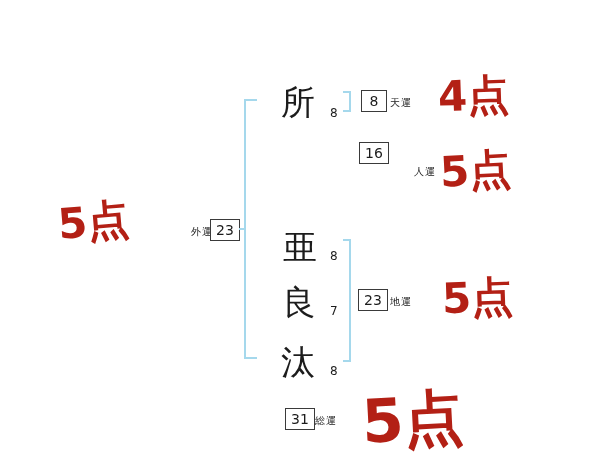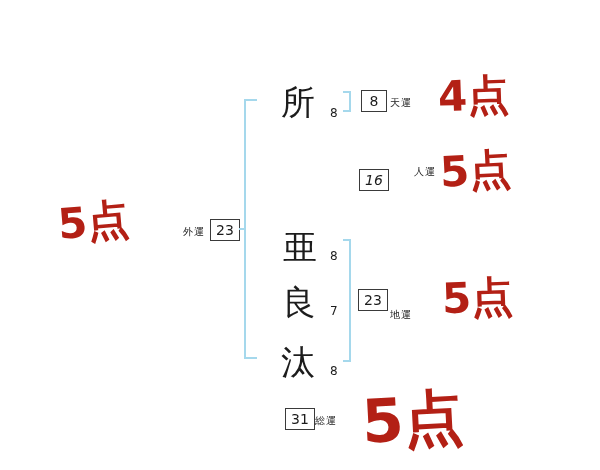--- a/index.html
+++ b/index.html
@@ -50,21 +50,21 @@
   }
   .blue { position: absolute; background: #a5d8ec; }
 </style>
 </head>
 <body>
 
 <div class="canvas">
 
   <div class="score" style="left:58px; top:194px; font-size:42px; transform:rotate(-5deg);">5点</div>
 
-  <div class="fortune-label" style="left:183px; top:225px;">外運</div>
+  <div class="fortune-label" style="left:191px; top:225px;">外運</div>
   <div class="value-box" style="left:210px; top:219px;">23</div>
 
   <div class="blue" style="left:244px; top:99px; width:2px; height:260px;"></div>
   <div class="blue" style="left:244px; top:99px; width:13px; height:2px;"></div>
   <div class="blue" style="left:239px; top:228px; width:7px; height:2px;"></div>
   <div class="blue" style="left:244px; top:357px; width:13px; height:2px;"></div>
 
   <div class="kanji" style="left:278px; top:84px;">所</div>
   <div class="stroke-num" style="left:330px; top:106px;">8</div>
 
@@ -78,29 +78,29 @@
   <div class="stroke-num" style="left:330px; top:364px;">8</div>
 
   <div class="blue" style="left:349px; top:91px; width:2px; height:21px;"></div>
   <div class="blue" style="left:343px; top:91px; width:8px; height:2px;"></div>
   <div class="blue" style="left:343px; top:110px; width:8px; height:2px;"></div>
 
   <div class="value-box" style="left:361px; top:90px;">8</div>
   <div class="fortune-label" style="left:390px; top:96px;">天運</div>
   <div class="score" style="left:438px; top:68px; font-size:42px; transform:rotate(-2deg);">4点</div>
 
-  <div class="value-box" style="left:359px; top:169px;font-style:italic;">16</div>
+  <div class="value-box" style="left:359px; top:142px;">16</div>
   <div class="fortune-label" style="left:414px; top:165px;">人運</div>
   <div class="score" style="left:440px; top:143px; font-size:42px; transform:rotate(-3deg);">5点</div>
 
   <div class="blue" style="left:349px; top:239px; width:2px; height:123px;"></div>
   <div class="blue" style="left:343px; top:239px; width:8px; height:2px;"></div>
   <div class="blue" style="left:343px; top:360px; width:8px; height:2px;"></div>
 
   <div class="value-box" style="left:358px; top:289px;">23</div>
-  <div class="fortune-label" style="left:390px; top:308px;">地運</div>
+  <div class="fortune-label" style="left:390px; top:295px;">地運</div>
   <div class="score" style="left:442px; top:270px; font-size:42px; transform:rotate(-2deg);">5点</div>
 
   <div class="value-box" style="left:285px; top:408px;">31</div>
   <div class="fortune-label" style="left:315px; top:414px;font-family:Liberation Serif, serif;">総運</div>
   <div class="score" style="left:362px; top:380px; font-size:60px; transform:rotate(-3deg);">5点</div>
 
 </div>
 
 </body></html>

